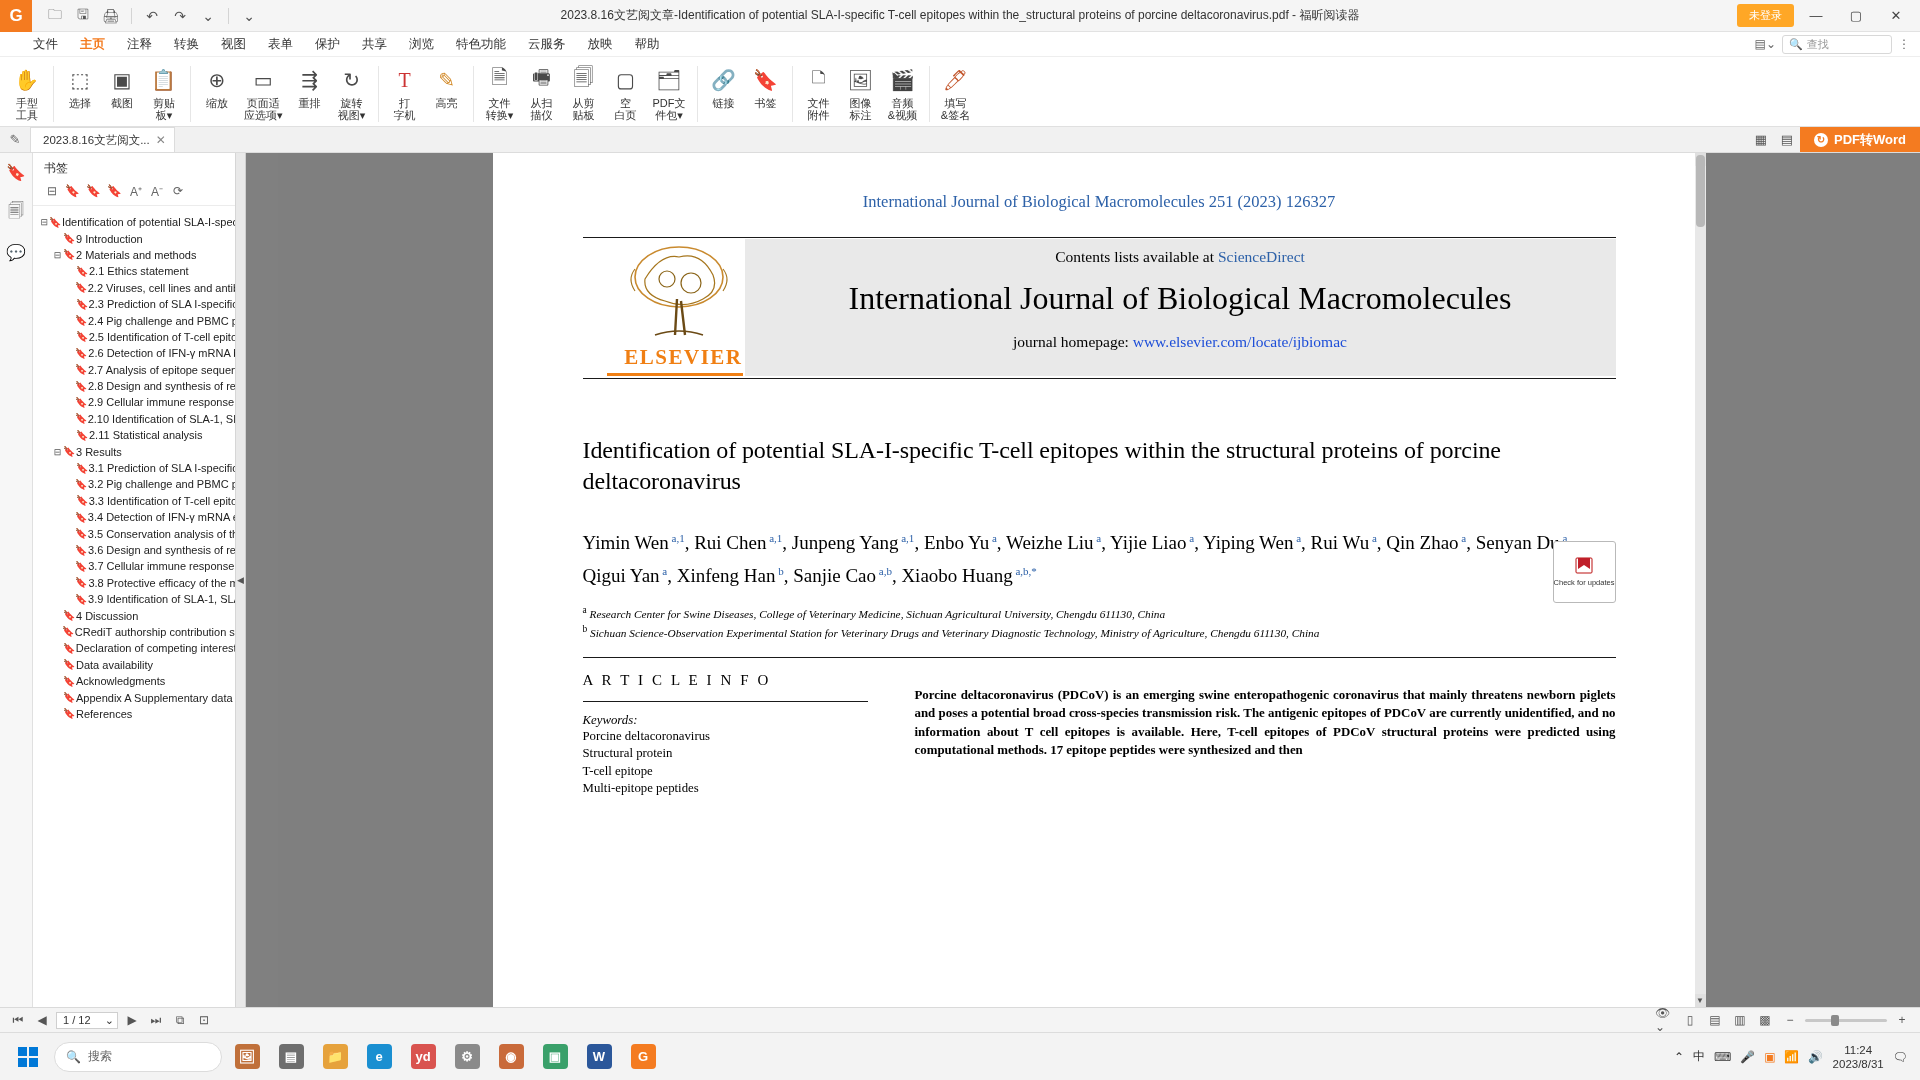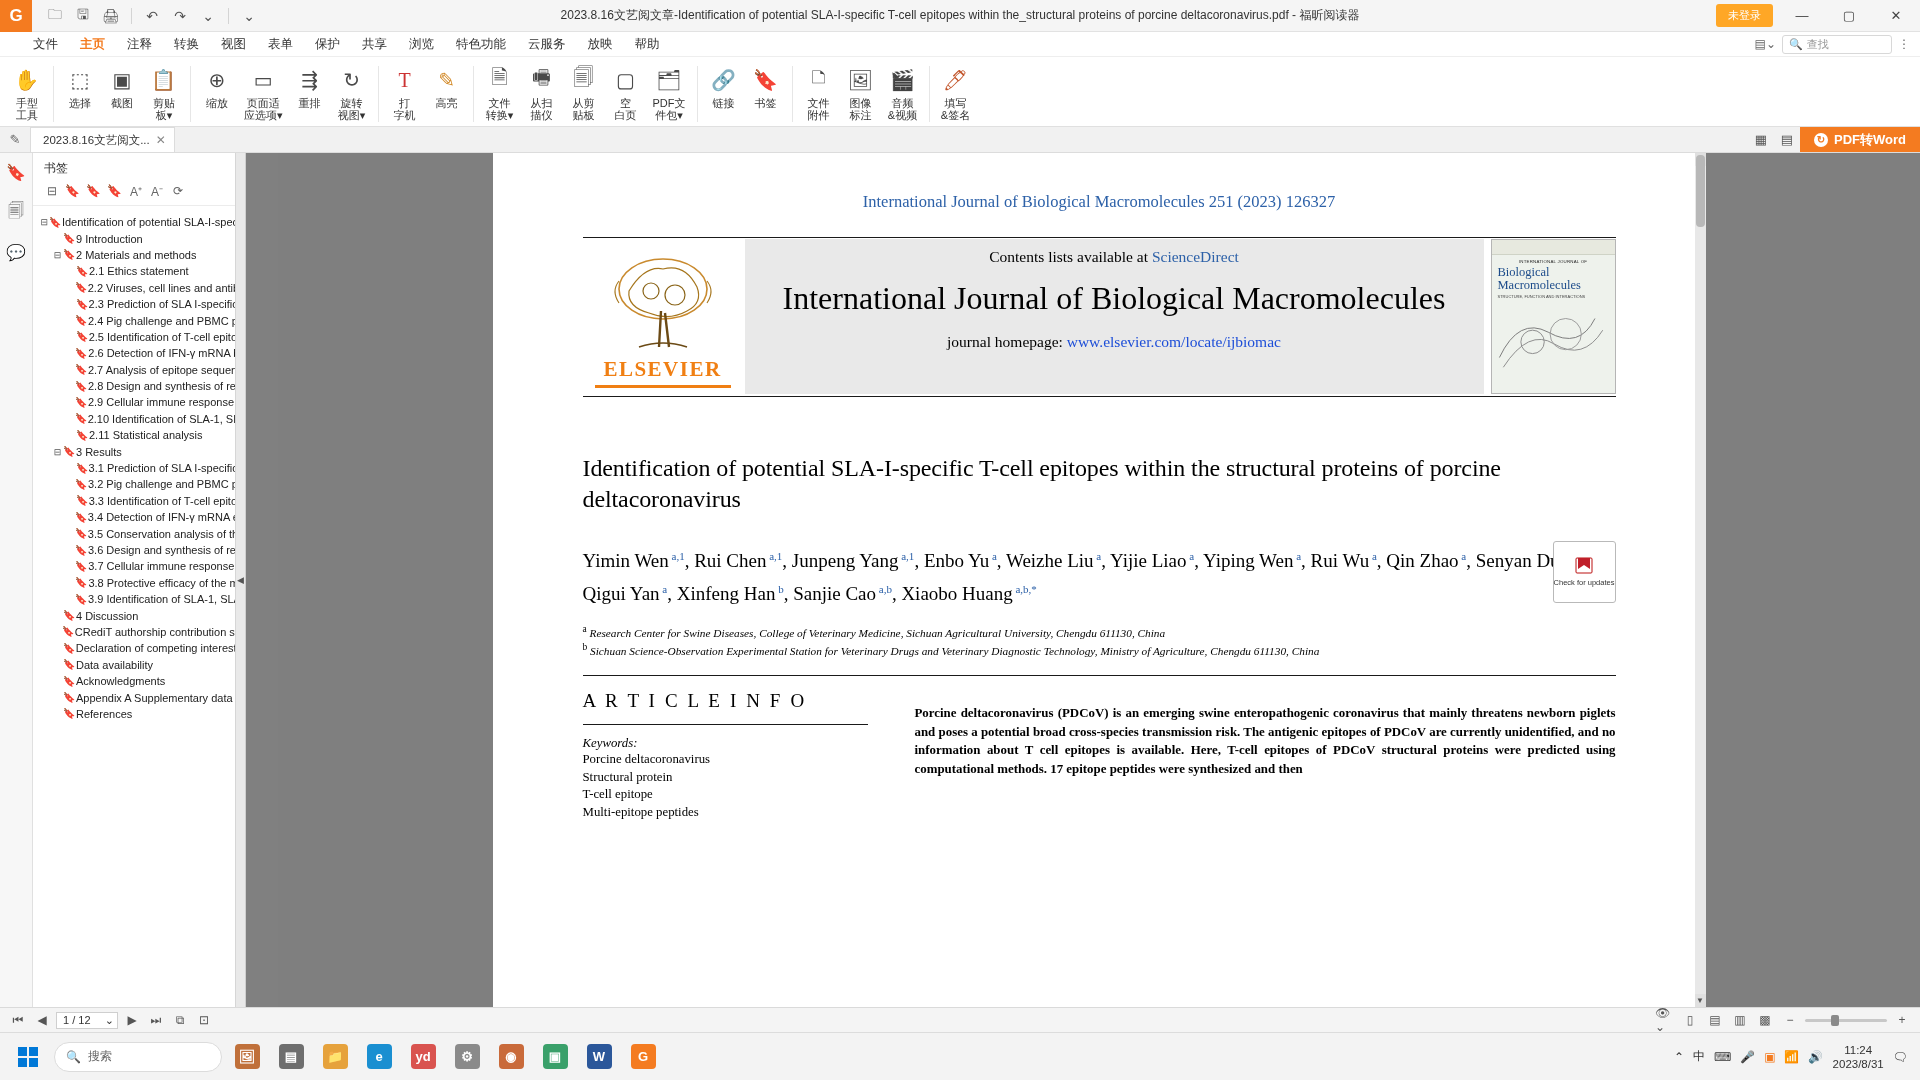--- a/index.html
+++ b/index.html
@@ -26,21 +26,21 @@
   .tb-btn {
     width:26px; height:24px; display:flex; align-items:center; justify-content:center;
     color:#555; font-size:14px; border-radius:3px;
   }
   .tb-sep { width:1px; height:16px; background:#d4d4d4; margin:0 5px; }
   .tb-title {
     position:absolute; left:0; right:0; text-align:center; font-size:12px; color:#333;
     pointer-events:none; white-space:nowrap; overflow:hidden; text-overflow:ellipsis;
     padding:0 420px;
   }
-  .tb-right { margin-left:auto; display:flex; align-items:center; gap:11px; padding-right:6px; }
+  .tb-right { margin-left:auto; display:flex; align-items:center; gap:4px; padding-right:6px; }
   .login-btn {
     background:#ffa726; color:#fff; font-size:11px; padding:4px 12px; border-radius:3px;
   }
   .win-btn { width:36px; height:30px; display:flex; align-items:center; justify-content:center; color:#444; font-size:13px; }
 
   
   .menubar {
     height:25px; display:flex; align-items:center; background:#fff;
     border-bottom:1px solid #eee; padding-left:22px; font-size:12.5px; color:#333;
   }
@@ -124,21 +124,21 @@
   
   .viewer { flex:1; background:#7f7f7f; position:relative; overflow:hidden; display:flex; justify-content:center;margin-left:32px; }
   .page {
     width:1213px; background:#fff; margin-top:0; position:relative; height:100%;
     font-family:"Liberation Serif", serif; color:#000;
   }
   .pg-inner { padding:26px 90px 0 90px; }
   .journal-head { text-align:center; color:#2d61a8; font-size:16.5px; font-family:"Liberation Serif", serif; margin-top:13px; }
 
   .masthead { margin-top:25px; border-top:1.5px solid #1a1a1a; padding-top:1px; display:flex; }
-  .tree-logo { width:160px; padding-top:12px; display:flex; flex-direction:column; align-items:center; }
+  .tree-logo { width:160px; padding-top:0; display:flex; flex-direction:column; align-items:flex-end; }
   .tree-svg { width:128px; height:104px; }
   .elsevier-word { font-family:"Liberation Serif", serif; font-size:21px; letter-spacing:1.5px; color:#f07f13; font-weight:bold; margin-top:2px; }
   .elsevier-rule { width:136px; height:2.5px; background:#f07f13; margin-top:3px; }
   .mast-center { flex:1; background:#e9e9e9; margin-left:2px; padding:9px 0 10px; text-align:center; }
   .mc-line1 { font-size:15.5px; }
   .mc-line1 a { color:#2d61a8; }
   .mc-title { font-size:32px; margin:14px 0 16px; }
   .mc-line3 { font-size:15.5px; }
   .mc-line3 a { color:#1d4ed8; }
   .cover-thumb {
@@ -157,21 +157,21 @@
   .art-title { font-size:24px; line-height:31px; margin-top:56px; letter-spacing:-0.1px; }
   .authors { font-size:19px; line-height:28px; margin-top:27px; }
   .authors sup { font-size:11px; color:#2d61a8; }
   .affil { font-size:11.3px; font-style:italic; margin-top:13px; line-height:15px; }
   .affil sup { font-style:normal; }
   .sec-rule { border-top:1px solid #1a1a1a; margin-top:16px; }
 
   .two-col { display:flex; margin-top:14px; gap:47px; }
   .col-info { width:285px; }
   .col-abs { flex:1; }
-  .col-head { font-size:19px; letter-spacing:2.6px; font-family:"Liberation Serif", serif; }
+  .col-head { font-size:15px; letter-spacing:2.6px; font-family:"Liberation Serif", serif; }
   .info-rule { border-top:1px solid #1a1a1a; margin-top:12px; }
   .kw-head { font-style:italic; font-size:12.8px; margin-top:11px; }
   .kw-item { font-size:12.8px; line-height:17.6px; }
   .abs-body { font-size:12.9px; line-height:18.6px; text-align:justify; margin-top:14px;font-weight:bold; }
 
   .vscroll {
     position:absolute; right:0; top:0; width:11px; height:100%; background:#e8e8e8;
   }
   .vthumb { position:absolute; top:2px; left:1px; width:9px; height:72px; background:#b8b8b8; border-radius:4px; }
   .vtop, .vbot { position:absolute; left:0; width:11px; height:13px; color:#555; font-size:8px; display:flex; align-items:center; justify-content:center; background:#e0e0e0; }
@@ -582,32 +582,20 @@
               <div class="mc-line1">
                 <span>Contents lists available at</span>
                 <a href="#">ScienceDirect</a>
               </div>
               <div class="mc-title">International Journal of Biological Macromolecules</div>
               <div class="mc-line3">
                 <span>journal homepage:</span>
                 <a href="#">www.elsevier.com/locate/ijbiomac</a>
               </div>
             </div>
-            <div class="cover-thumb">
-              <div style="height:15px;background:#e7e9df;border-bottom:1px solid #cfd3c6;"></div>
-              <div style="font-size:4.4px;letter-spacing:.2px;color:#2a2a2a;text-align:center;margin-top:4px;font-family:'Liberation Sans',sans-serif;">INTERNATIONAL JOURNAL OF</div>
-              <div style="font-size:12.5px;line-height:13px;color:#1c4b8a;text-align:left;padding:2px 6px;font-family:'Liberation Serif',serif;">Biological Macromolecules</div>
-              <div style="font-size:4px;color:#444;padding:0 6px;font-family:'Liberation Sans',sans-serif;">STRUCTURE, FUNCTION AND INTERACTIONS</div>
-              <svg viewBox="0 0 125 80" style="width:125px;height:78px;">
-                <path d="M6 60 Q26 18 56 34 Q88 52 104 20" stroke="#7a7a7a" stroke-width="1" fill="none"></path>
-                <path d="M10 70 Q36 30 62 46 Q92 64 112 32" stroke="#8c8c8c" stroke-width="1" fill="none"></path>
-                <circle cx="40" cy="44" r="12" stroke="#8c8c8c" stroke-width="1" fill="none"></circle>
-                <circle cx="74" cy="36" r="16" stroke="#9a9a9a" stroke-width="1" fill="none"></circle>
-              </svg>
-            </div>
           </div>
           <div class="mast-rule"></div>
 
           <div class="art-title">Identification of potential SLA-I-specific T-cell epitopes within the structural proteins of porcine deltacoronavirus</div>
 
           <div class="authors" id="authors"><span>Yimin Wen</span><sup> a,1</sup>, <span>Rui Chen</span><sup> a,1</sup>, <span>Junpeng Yang</span><sup> a,1</sup>, <span>Enbo Yu</span><sup> a</sup>, <span>Weizhe Liu</span><sup> a</sup>, <span>Yijie Liao</span><sup> a</sup>, <span>Yiping Wen</span><sup> a</sup>, <span>Rui Wu</span><sup> a</sup>, <span>Qin Zhao</span><sup> a</sup>, <span>Senyan Du</span><sup> a</sup>, <span>Qigui Yan</span><sup> a</sup>, <span>Xinfeng Han</span><sup> b</sup>, <span>Sanjie Cao</span><sup> a,b</sup>, <span>Xiaobo Huang</span><sup> a,b,*</sup></div>
 
           <div class="affil">
             <sup>a</sup>
             <span>Research Center for Swine Diseases, College of Veterinary Medicine, Sichuan Agricultural University, Chengdu 611130, China</span>

